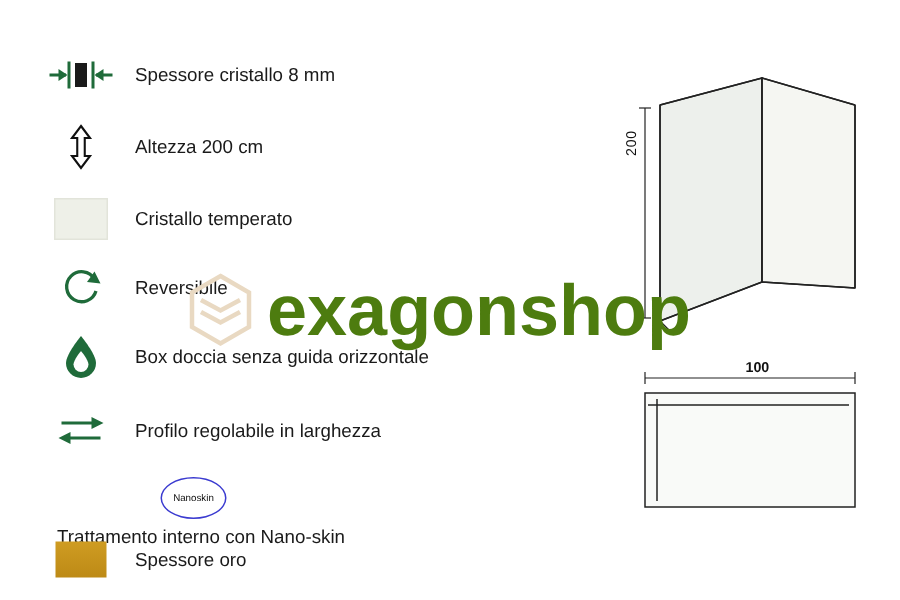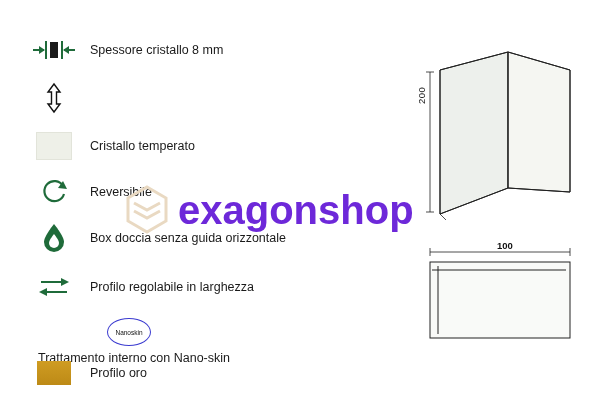--- a/index.html
+++ b/index.html
@@ -21,23 +21,22 @@
   }
 
   
   .watermark {
     position: absolute;
     left: 120px;
     top: 180px;
     width: 420px;
     height: 60px;
     display: flex;
-    align-items: center;
-    color: #6d28d9;
-    font-size: 40px;
+    color: #4d7c0f;
+    font-size: 48px;
     font-weight: bold;
     letter-spacing: 0px;
     white-space: nowrap;
     pointer-events: none;
     user-select: none;
     z-index: 5;
   }
   .watermark .wm-logo {
     width: 54px;
     height: 54px;
@@ -176,20 +175,21 @@
     </div>
 
     <div class="feature f1">
       <span class="ic">
         <svg width="28" height="34" viewBox="0 0 28 34">
           <g fill="none" stroke="#111" stroke-width="1.4">
             <path d="M14 3 L20 11 L16.5 11 L16.5 23 L20 23 L14 31 L8 23 L11.5 23 L11.5 11 L8 11 Z" fill="#ffffff"></path>
           </g>
         </svg>
       </span>
+      <span class="lbl">Altezza 200 cm</span>
     </div>
 
     <div class="feature f2">
       <span class="ic">
         <span class="swatch-glass"></span>
       </span>
       <span class="lbl">Cristallo temperato</span>
     </div>
 
     <div class="feature f3">
@@ -230,21 +230,21 @@
       <span class="ic">
         <span class="nanoskin">Nanoskin</span>
       </span>
       <span class="lbl">Trattamento interno con Nano-skin</span>
     </div>
 
     <div class="feature f7">
       <span class="ic">
         <span class="swatch-gold"></span>
       </span>
-      <span class="lbl">Profilo oro</span>
+      <span class="lbl">Spessore oro</span>
     </div>
 
   </div>
 
   <div class="drawings">
     <svg width="200" height="400" viewBox="0 0 200 400">
 
       <g fill="none" stroke="#222" stroke-width="1">
 
         <polygon points="40,70 108,52 108,188 40,214" fill="#dfe3dc" fill-opacity="0.55"></polygon>

